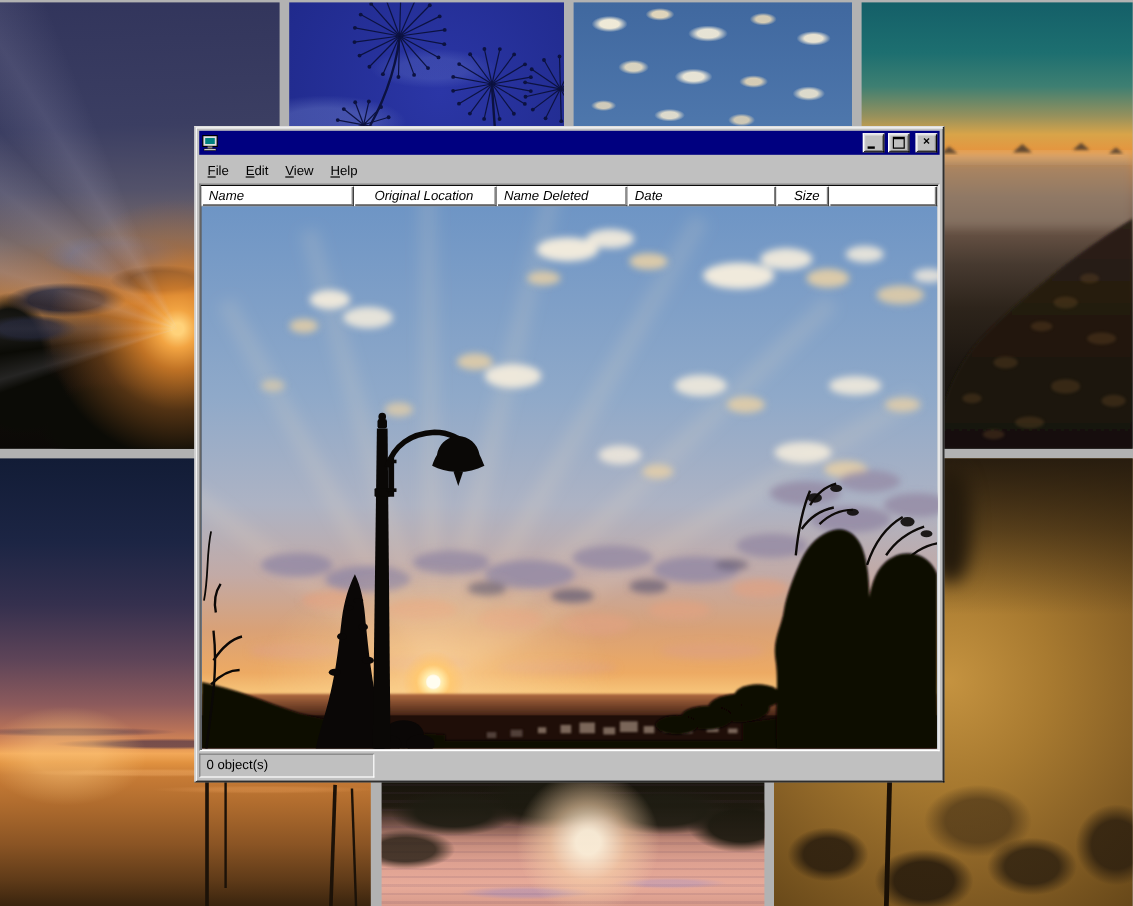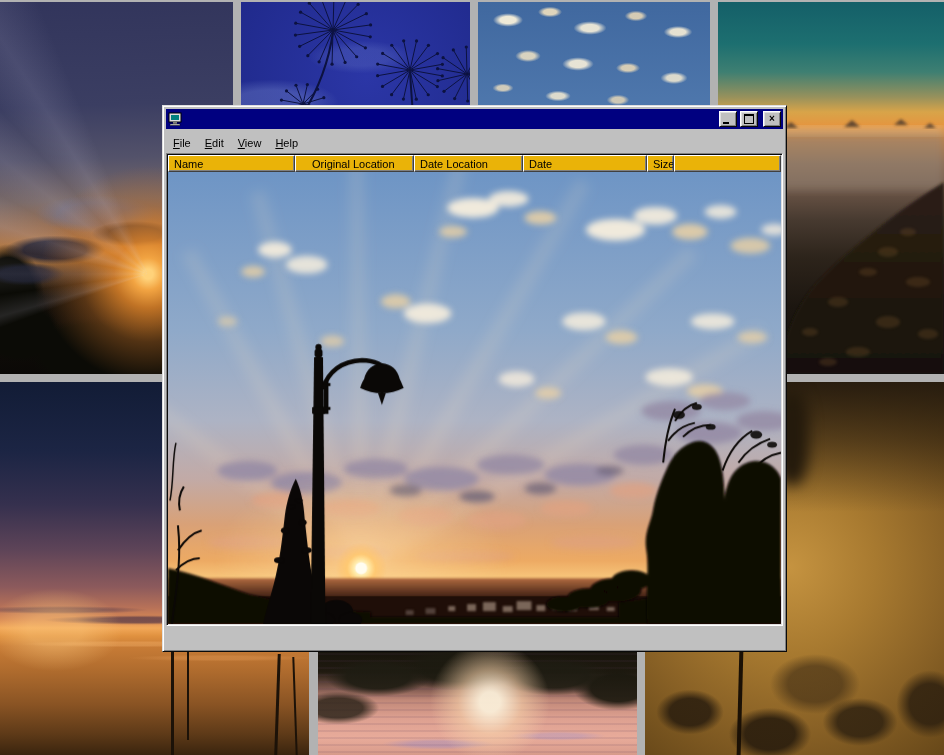--- a/index.html
+++ b/index.html
@@ -90,21 +90,21 @@
         display:flex;align-items:center;justify-content:center;position:relative;}
   .tbtn.close{margin-left:2px;}
   .glyph-min{position:absolute;left:3px;bottom:2px;width:6px;height:2px;background:#000;}
   .glyph-max{width:8px;height:7px;border:1px solid #000;border-top-width:2px;}
   .glyph-x{font-size:10px;font-weight:bold;color:#000;line-height:10px;font-family:"Liberation Sans",sans-serif;}
   #menubar{height:22px;display:flex;align-items:flex-end;padding:1px 0;flex:none;}
   .menu-item{font-size:11px;color:#000;padding:3px 7px;}
   #client{flex:1;border:1px solid;border-color:#808080 #ffffff #ffffff #808080;
           box-shadow:inset 1px 1px 0 #0a0a0a, inset -1px -1px 0 #dfdfdf;
           display:flex;flex-direction:column;overflow:hidden;background:#c0c0c0;padding:1px;}
-  #header-row{height:17px;display:flex;flex:none;background:#eab308;}
+  #header-row{height:17px;display:flex;flex:none;background:#ffffff;font-style:italic;}
   .hcell{box-sizing:border-box;height:17px;font-size:11px;color:#000;padding:2px 4px 0 5px;
          border:1px solid;border-color:#ffffff #404040 #404040 #ffffff;
          box-shadow:inset -1px -1px 0 #808080;overflow:hidden;white-space:nowrap;flex:none;}
   .hcell.right{text-align:right;padding-right:7px;}
   .hcell.fill{flex:1;}
   #listview{flex:1;position:relative;overflow:hidden;background:#7b9cc4;}
   #statusbar{height:20px;margin-top:2px;display:flex;gap:2px;flex:none;}
   .spanel{box-sizing:border-box;border:1px solid;border-color:#808080 #ffffff #ffffff #808080;
           font-size:11px;color:#000;padding:3px 0 0 5px;position:relative;overflow:hidden;}
   #spanel1{width:146px;flex:none;}
@@ -322,23 +322,23 @@
       <span class="menu-item"><u>F</u>ile</span>
       <span class="menu-item"><u>E</u>dit</span>
       <span class="menu-item"><u>V</u>iew</span>
       <span class="menu-item"><u>H</u>elp</span>
     </div>
 
   <div id="client">
     <div id="header-row">
         <div class="hcell" style="width: 127px;">Name</div>
         <div class="hcell" style="width: 119px; padding-left: 16px;">Original Location</div>
-        <div class="hcell" style="width: 109px;">Date Location</div>
+        <div class="hcell" style="width: 109px;">Name Deleted</div>
         <div class="hcell" style="width: 124px;">Date</div>
-        <div class="hcell right" style="width: 27px;">Size</div>
+        <div class="hcell right" style="width: 44px;">Size</div>
         <div class="hcell fill"></div>
       </div>
 
     <div id="listview">
 
       <svg id="photo" width="100%" height="100%" viewBox="0 0 619 454" preserveAspectRatio="none">
         <defs>
           <linearGradient id="sky" x1="0" y1="0" x2="0" y2="1">
             <stop offset="0" stop-color="#6e95c5"></stop>
               <stop offset=".35" stop-color="#8fa9c9"></stop>
@@ -529,14 +529,17 @@
               <ellipse cx="425" cy="428" rx="22" ry="10"></ellipse>
             <ellipse cx="468" cy="410" rx="20" ry="10"></ellipse>
               <ellipse cx="400" cy="434" rx="18" ry="8"></ellipse>
           </g>
         </g>
       </svg>
     </div>
   </div>
 
   <div id="statusbar">
+    <div id="spanel1" class="spanel">
+      <span>0 object(s)</span>
+    </div>
   </div>
 </div>
 
 </body></html>

